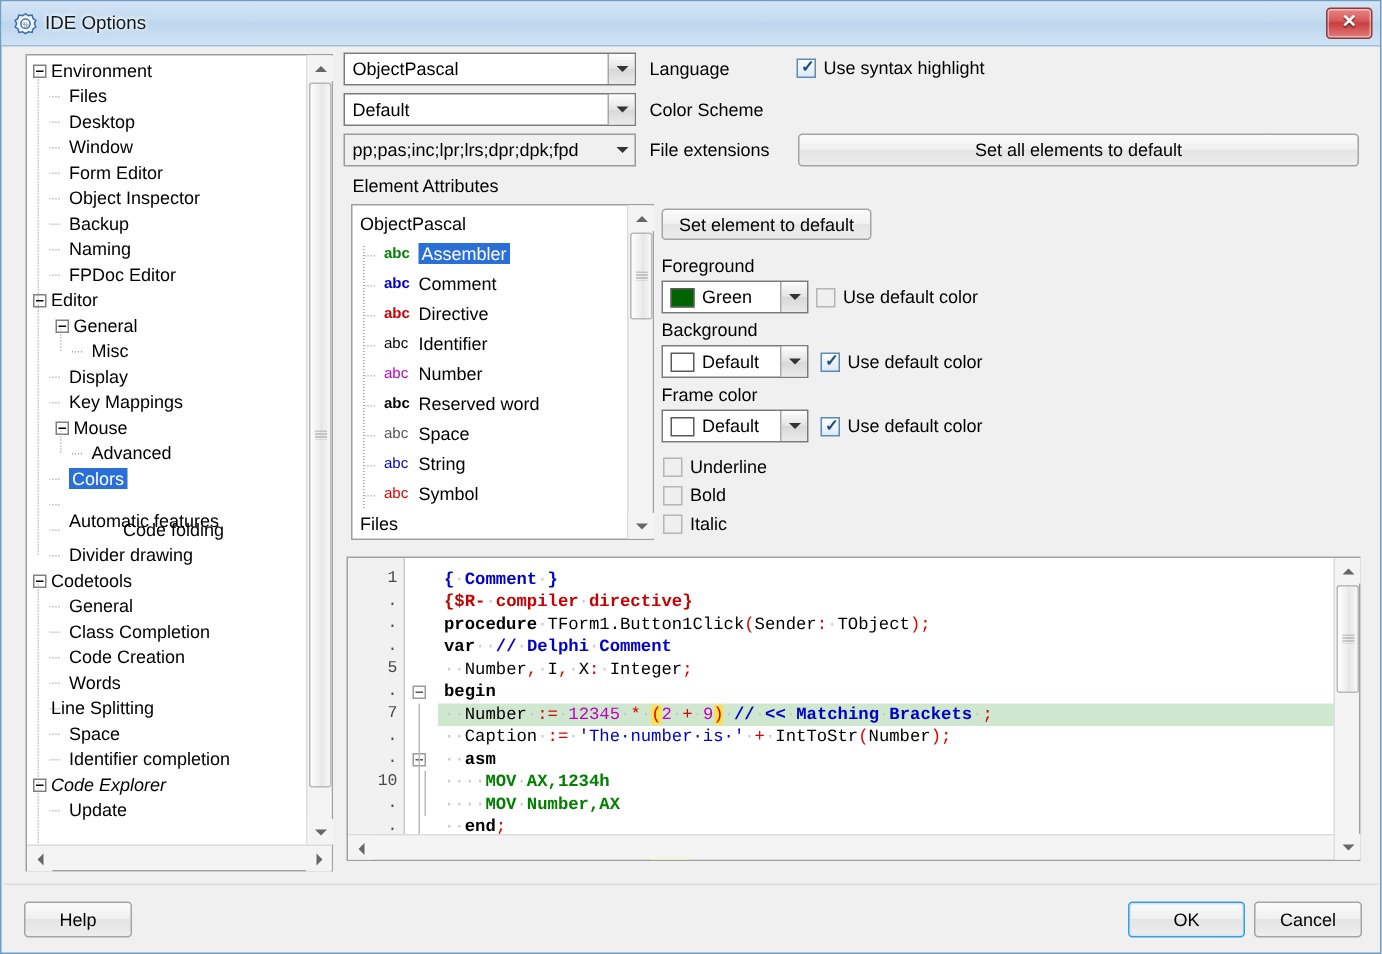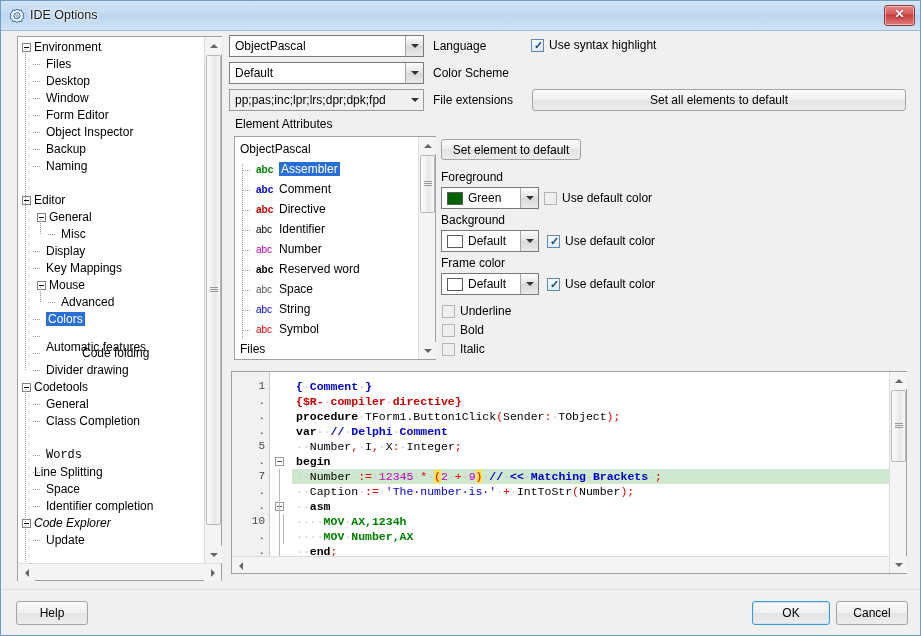--- a/index.html
+++ b/index.html
@@ -234,20 +234,24 @@
           <span class="tlabel" style="left: 26px;">Object Inspector</span>
         </div>
         <div class="tnode" style="top: 102px; left: 0px; width: 180px;">
           <div class="doth" style="left: 13px; top: 8px; width: 7px;"></div>
           <span class="tlabel" style="left: 26px;">Backup</span>
         </div>
         <div class="tnode" style="top: 119px; left: 0px; width: 180px;">
           <div class="doth" style="left: 13px; top: 8px; width: 7px;"></div>
           <span class="tlabel" style="left: 26px;">Naming</span>
         </div>
+        <div class="tnode" style="top: 136px; left: 0px; width: 180px;">
+          <div class="doth" style="left: 13px; top: 8px; width: 7px;"></div>
+          <span class="tlabel" style="left: 26px;">FPDoc Editor</span>
+        </div>
         <div class="tnode" style="top: 153px; left: 0px; width: 180px;">
           <div class="expander" style="left: 2px;"></div>
           <span class="tlabel" style="left: 14px;">Editor</span>
         </div>
         <div class="tnode" style="top: 170px; left: 0px; width: 180px;">
           <div class="expander" style="left: 17px;"></div>
           <span class="tlabel" style="left: 29px;">General</span>
         </div>
         <div class="tnode" style="top: 187px; left: 0px; width: 180px;">
           <div class="doth" style="left: 28px; top: 8px; width: 7px;"></div>
@@ -290,23 +294,27 @@
           <span class="tlabel" style="left: 14px;">Codetools</span>
         </div>
         <div class="tnode" style="top: 357px; left: 0px; width: 180px;">
           <div class="doth" style="left: 13px; top: 8px; width: 7px;"></div>
           <span class="tlabel" style="left: 26px;">General</span>
         </div>
         <div class="tnode" style="top: 374px; left: 0px; width: 180px;">
           <div class="doth" style="left: 13px; top: 8px; width: 7px;"></div>
           <span class="tlabel" style="left: 26px;">Class Completion</span>
         </div>
+        <div class="tnode" style="top: 391px; left: 0px; width: 180px;">
+          <div class="doth" style="left: 13px; top: 8px; width: 7px;"></div>
+          <span class="tlabel" style="left: 26px;">Code Creation</span>
+        </div>
         <div class="tnode" style="top: 408px; left: 0px; width: 180px;">
           <div class="doth" style="left: 13px; top: 8px; width: 7px;"></div>
-          <span class="tlabel" style="left: 26px; font-family: Liberation Mono, monospace;">Words</span>
+          <span class="tlabel" style="left: 26px;">Words</span>
         </div>
         <div class="tnode" style="top: 425px; left: 0px; width: 180px;">
           <div class="doth" style="left: 13px; top: 8px; width: 7px;"></div>
           <span class="tlabel" style="left: 14px;">Line Splitting</span>
         </div>
         <div class="tnode" style="top: 442px; left: 0px; width: 180px;">
           <div class="doth" style="left: 13px; top: 8px; width: 7px;"></div>
           <span class="tlabel" style="left: 26px;">Space</span>
         </div>
         <div class="tnode" style="top: 459px; left: 0px; width: 180px;">

